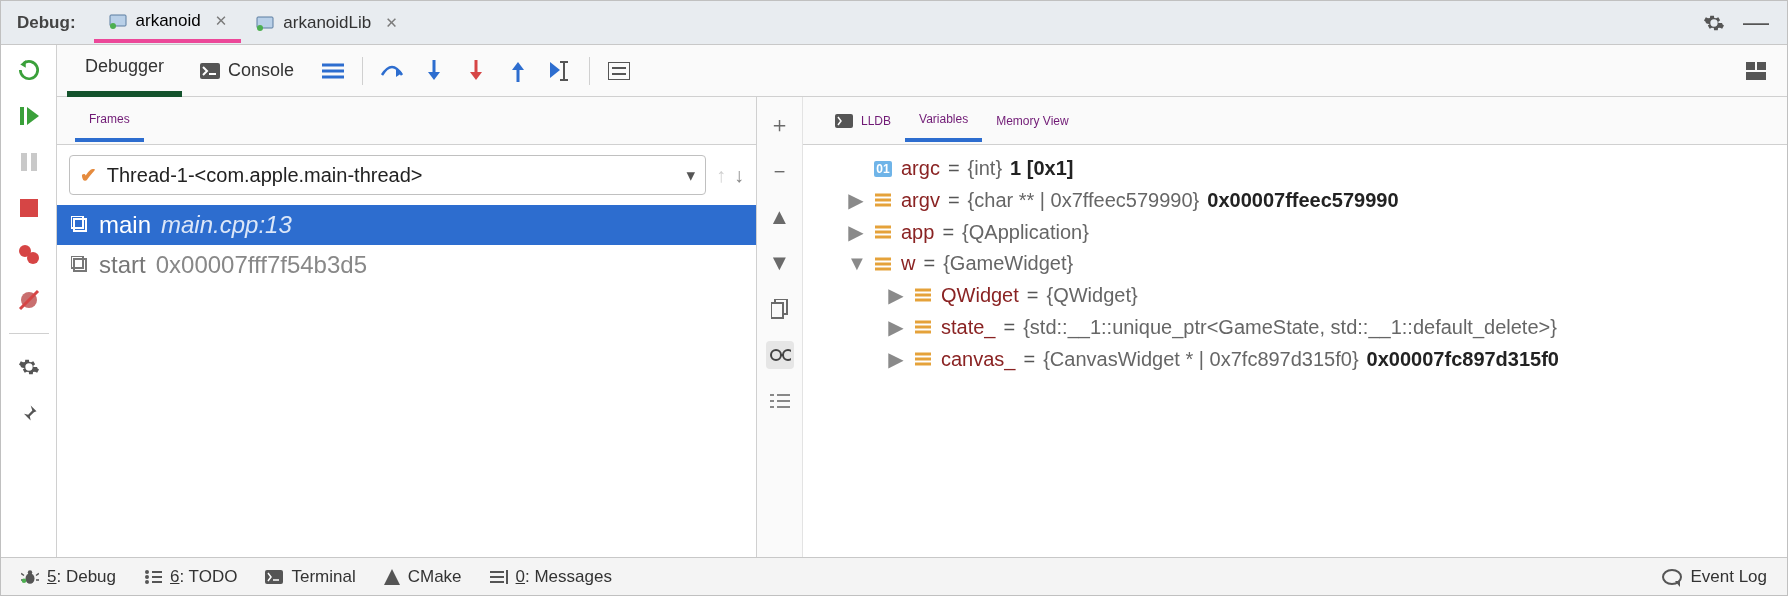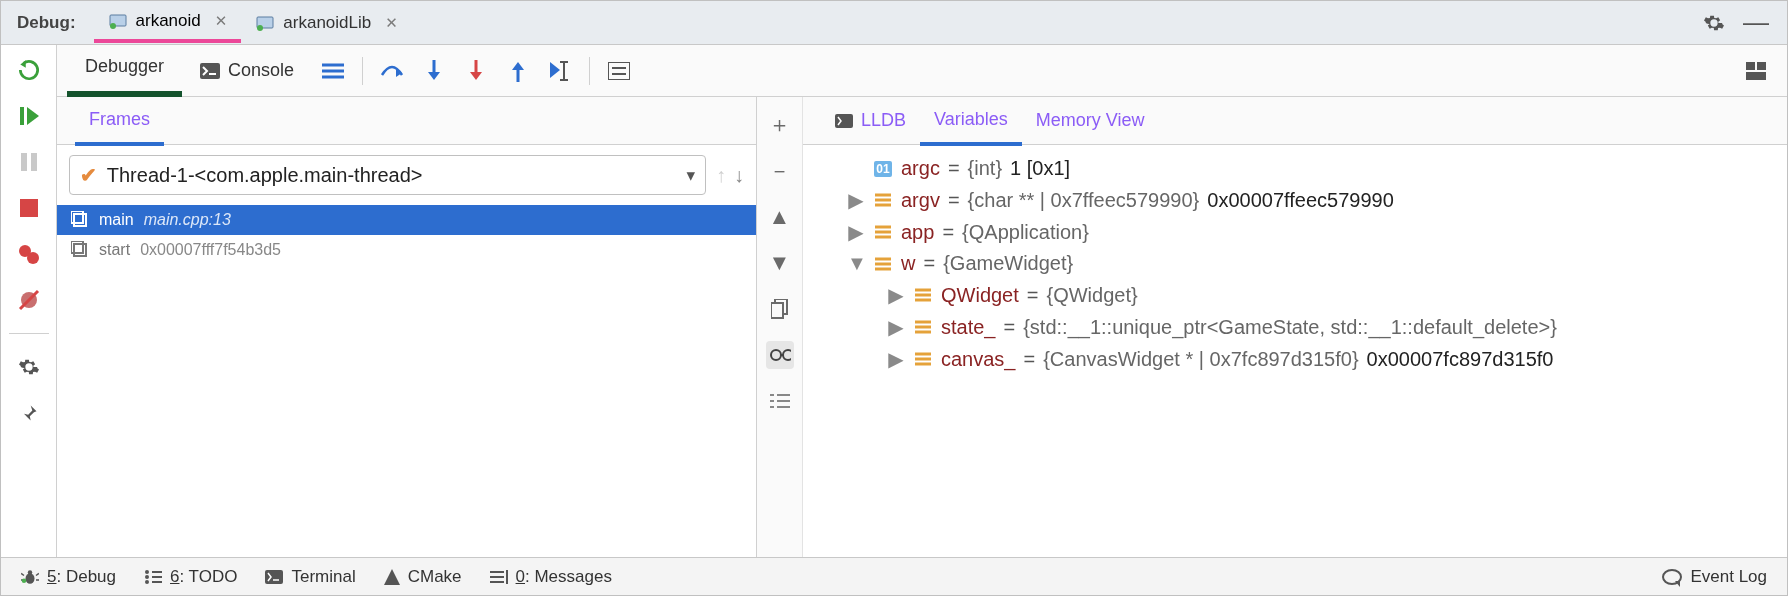--- a/index.html
+++ b/index.html
@@ -107,24 +107,24 @@
     .panel-header {
       height: 48px;
       border-bottom: 1px solid #d0d0d0;
       display:flex;
       align-items:center;
       padding: 0 18px;
       background: #fafafa;
     }
     .panel-header .ph-tab {
       padding: 12px 14px;
-      font-size: 18px;
+      font-size: 12px;
       cursor:pointer;
       display:flex; align-items:center; gap:8px;
-      color:#8b5cf6;
+      color:#701a75;
     }
     .panel-header .ph-tab.active { border-bottom: 4px solid #2d6dcf; margin-bottom:-1px; }
 
     .thread-row {
       display:flex; align-items:center;
       padding: 10px 12px;
       gap: 10px;
     }
     .thread-select {
       flex:1;
@@ -142,21 +142,21 @@
       font-weight:bold;
     }
     .thread-select .txt { flex:1; font-size:20px; color:#222; }
     .arrows { display:flex; gap:8px; color:#8a8a8a; }
 
     .frame-list { flex:1; overflow:auto; }
     .frame-row {
       display:flex; align-items:center;
       padding: 6px 14px;
       gap: 10px;
-      font-size: 16px;
+      font-size: 24px;
     }
     .frame-row.selected {
       background:#2d6dcf;
       color:#fff;
     }
     .frame-row .name { font-weight: normal; }
     .frame-row.selected .loc { color:#dce7f8; font-style: italic; }
     .frame-row .loc { color:#888; font-style: italic; }
     .frame-row .addr { color:#888; }
 
@@ -189,21 +189,21 @@
     }
     .var-icon {
       display:inline-flex;
       align-items:center;
       justify-content:center;
       width:20px;height:20px;
     }
     .var-name { color:#8a2323; }
     .var-eq { color:#555; }
     .var-type { color:#666; }
-    .var-val { color:#222; font-weight: normal; }
+    .var-val { color:#222; font-weight: bold; }
     .depth1 { padding-left: 40px; }
     .depth2 { padding-left: 80px; }
 
     
     .status-bar {
       height: 38px;
       border-top: 1px solid #c8c8c8;
       background:#f4f4f4;
       display:flex;
       align-items:center;

